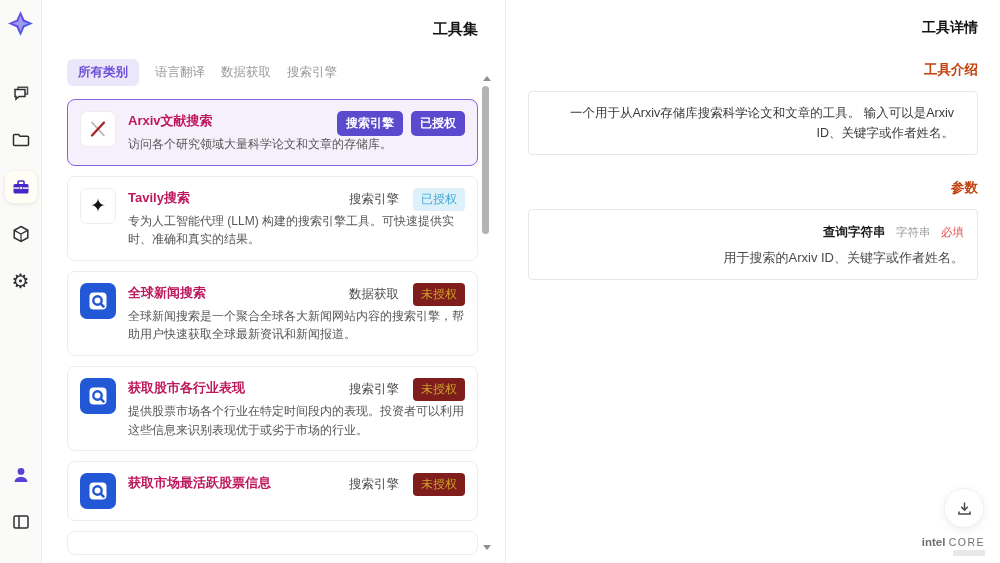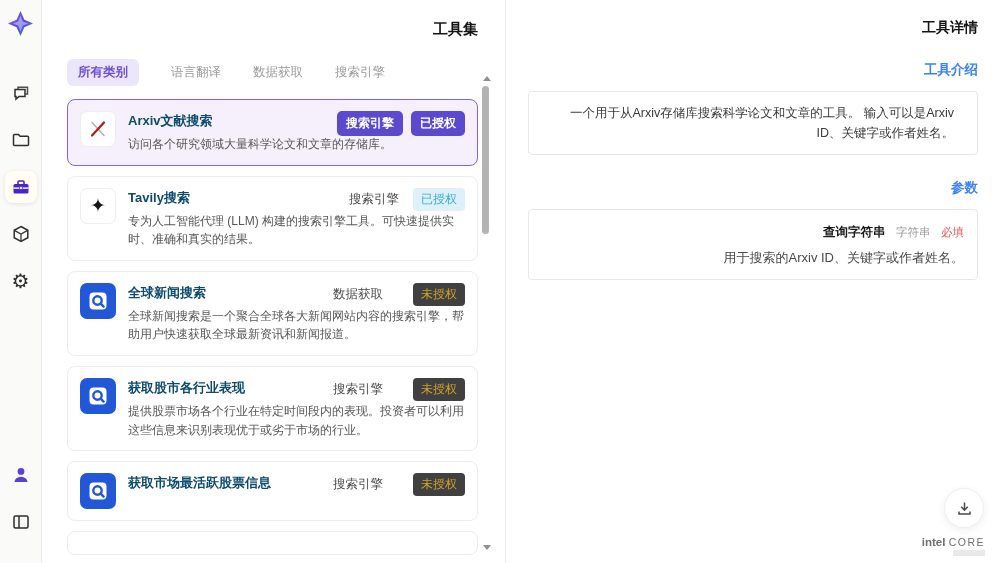--- a/index.html
+++ b/index.html
@@ -17,62 +17,62 @@
   .nav-icon svg { display: block; }
   .nav-icon.active { background: #fffdf4; box-shadow: 0 1px 4px rgba(0,0,0,.10); color: #4526c9; }
   .sidebar .spacer { flex: 1; }
   .nav-icon.user { color: #5b3fd6; }
   .gear-glyph { font-size: 20px; line-height: 1; color: #2f2f2f; }
 
   
   .list-panel { position: absolute; left: 43px; top: 0; width: 457px; height: 563px;
     padding: 20px 22px 0 24px; background: #fff; }
   .page-title { font-size: 15px; font-weight: 700; color: #141414; text-align: right; }
-  .tabs { display: flex; align-items: center; gap: 32px; margin-top: 20px;
+  .tabs { display: flex; align-items: center; gap: 16px; margin-top: 20px;
     font-size: 12.5px; color: #9a9a9a; }
   .tab { cursor: pointer; white-space: nowrap; }
   .tab.active { background: #ece6fa; color: #6b4fd8; font-weight: 700;
     padding: 5px 11px; border-radius: 6px; }
 
   .cards { margin-top: 13px; display: flex; flex-direction: column; gap: 10px; }
   .card { position: relative; display: flex; gap: 12px; padding: 11px 12px;
     background: #fff; border: 1px solid #ededed; border-radius: 8px; cursor: pointer; }
   .card.selected { border: 1.5px solid #8163e3; background: #f6f0fd; }
   .tool-icon { width: 36px; height: 36px; border-radius: 7px; flex: none;
     display: flex; align-items: center; justify-content: center; }
   .tool-icon.white { background: #fff; border: 1px solid #f0eded; }
   .tool-icon.blue  { background: #2257d6; }
   .sparkle-glyph { font-size: 19px; color: #141414; line-height: 1; }
   .card-main { flex: 1; min-width: 0; }
-  .card-title { font-size: 13px; font-weight: 700; color: #0c4a6e; padding-top: 1px; }
+  .card-title { font-size: 13px; font-weight: 700; color: #be185d; padding-top: 1px; }
   .card-desc { font-size: 12px; color: #575757; line-height: 1.55; margin-top: 5px; }
   .card-side { position: absolute; top: 11px; right: 12px; display: flex;
     align-items: center; gap: 14px; }
   .badge-btn { background: #5b49ce; color: #fff; font-size: 12px; font-weight: 600;
     padding: 4px 9px; border-radius: 5px; }
   .card-side.solid { gap: 8px; }
   .cat-text { font-size: 12.5px; color: #4a4a4a; }
   .badge { font-size: 12px; padding: 3px 8px; border-radius: 4px; }
   .badge.auth { background: #def1fa; color: #3fa9d6; }
-  .badge.unauth { background: #404040; color: #cfa22a; margin-left: 16px; }
+  .badge.unauth { background: #7f1d1d; color: #cfa22a; }
 
   
   .scrollbar { position: absolute; left: 481px; top: 76px; width: 11px; height: 474px; }
   .sb-arrow { position: absolute; left: 2px; width: 0; height: 0;
     border-left: 4px solid transparent; border-right: 4px solid transparent; }
   .sb-arrow.up { top: 0; border-bottom: 5px solid #8f8f8f; }
   .sb-arrow.down { bottom: 0; border-top: 5px solid #8f8f8f; }
   .sb-thumb { position: absolute; left: 1px; top: 10px; width: 7px; height: 148px;
     background: #b3b3b3; border-radius: 4px; }
 
   
   .detail-panel { position: absolute; left: 505px; top: 0; right: 0; height: 563px;
     background: #fff; border-left: 1px solid #ebebeb; padding: 19px 22px 0; text-align: right; }
   .detail-title { font-size: 14px; font-weight: 700; color: #141414; }
-  .section-heading { font-size: 13.5px; font-weight: 700; color: #3b82f6; margin-top: 24px; }
+  .section-heading { font-size: 13.5px; font-weight: 700; color: #c2410c; margin-top: 24px; }
   .info-box { margin-top: 12px; border: 1px solid #e7e7e7; border-radius: 4px;
     padding: 11px 23px; font-size: 12.5px; color: #3a3a3a; line-height: 1.6; background: #fff; }
   .param-box { margin-top: 12px; border: 1px solid #e7e7e7; border-radius: 4px;
     padding: 12px 13px; background: #fff; }
   .param-name { font-size: 12.5px; font-weight: 700; color: #1a1a1a; }
   .param-type { font-size: 11.5px; color: #9a9a9a; margin-left: 6px; }
   .param-required { font-size: 11.5px; color: #e25555; margin-left: 6px; }
   .param-desc { margin-top: 8px; font-size: 13px; color: #4a4a4a; }
 
   

